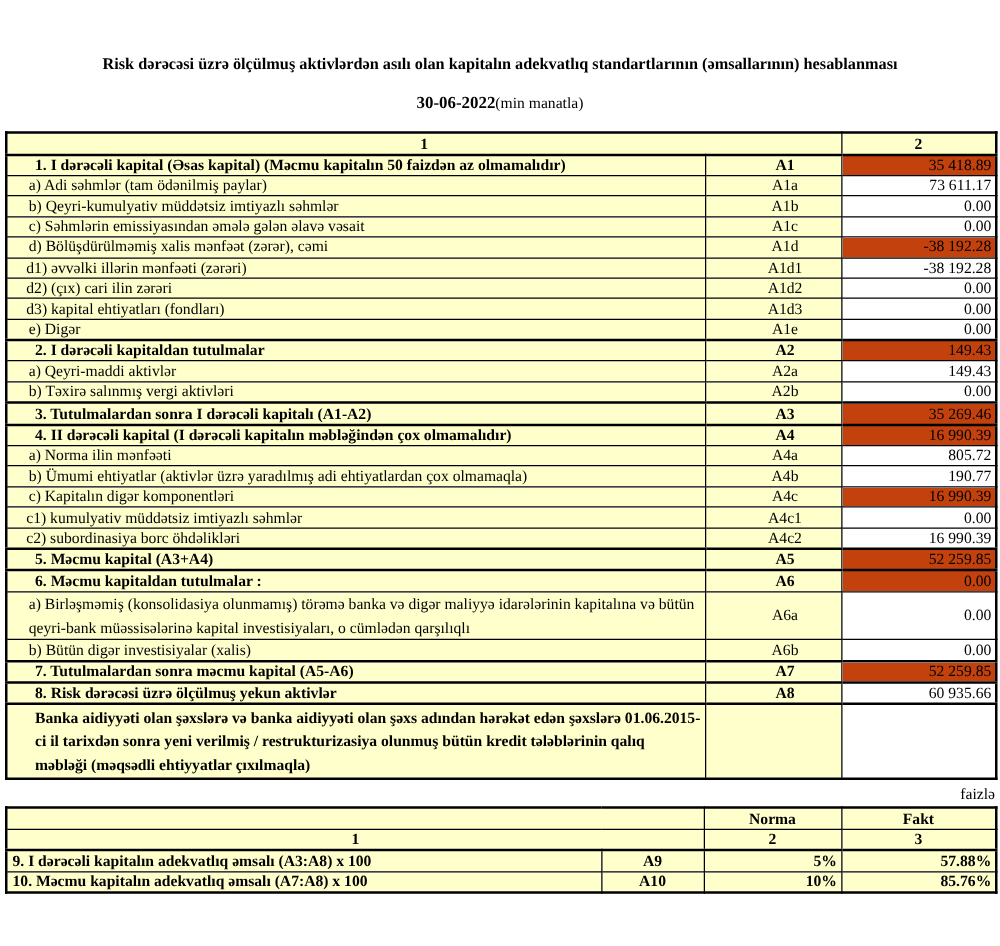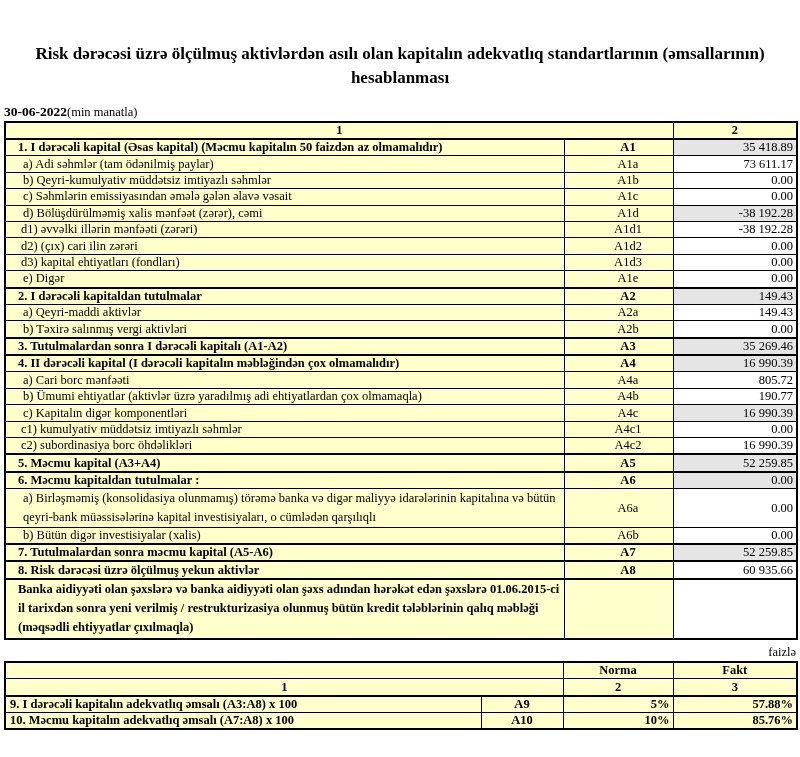--- a/index.html
+++ b/index.html
@@ -1,34 +1,34 @@
 <!DOCTYPE html>
 <html><head>
 <meta charset="utf-8">
 <style>
   html,body{margin:0;padding:0;background:#ffffff;color:#000;}
   body{width:800px;height:757px;font-family:"Liberation Serif","DejaVu Serif",serif;overflow:hidden;}
   .page{padding:0 4px;}
-  .title{font-weight:bold;font-size:17px;line-height:1.4;text-align:center;max-width:744px;margin:42px auto 0 auto;}
-  .subhead{display:flex;justify-content:flex-start;align-items:flex-end;margin-top:14px;margin-bottom:1px;}
+  .title{font-weight:bold;font-size:13px;line-height:1.4;text-align:center;max-width:744px;margin:42px auto 0 auto;}
+  .subhead{display:flex;justify-content:center;align-items:flex-end;margin-top:14px;margin-bottom:15px;}
   .date{font-weight:bold;font-size:13.5px;}
   .unit-note,.pct-note{font-size:12.5px;}
   .pct-line{text-align:right;margin:2px 0 1px 0;}
   table{border-collapse:collapse;table-layout:fixed;width:792px;border:2px solid #000;}
   td{border:1px solid #000;font-size:12.5px;padding:0 3px;height:15.4px;line-height:1.18;vertical-align:middle;overflow:hidden;}
   tr.hdr td{background:#FFFFCC;font-weight:bold;text-align:center;}
   tr.hdr2 td{border-bottom-width:2px;}
   td.lbl{background:#FFFFCC;text-align:left;}
   td.code{background:#FFFFCC;text-align:center;padding-left:22px;}
   td.val{text-align:right;}
-  td.vy{background:#e5e5e5;padding-left:19px;}
+  td.vy{background:#c2410c;padding-left:19px;}
   td.vw{background:#FFFFFF;}
   tr.bold td.lbl, tr.bold td.code{font-weight:bold;}
   tr.sec td{border-top-width:2px;}
-  td.ind0{padding-left:12px;}
+  td.ind0{padding-left:22px;}
   td.ind1{padding-left:17px;}
   td.ind2{padding-left:15px;}
   td.ml2{line-height:1.5;height:36px;}
   td.ml3{line-height:1.52;height:58px;}
   #ratio-table td{background:#FFFFCC;}
   #ratio-table td.rlbl{text-align:left;font-weight:bold;padding-left:4px;}
   #ratio-table td.rcode{text-align:center;font-weight:bold;}
   #ratio-table td.rval{text-align:right;font-weight:bold;}
   #ratio-table tr.first td{border-top-width:2px;}
 </style>
@@ -121,21 +121,21 @@
           <td class="lbl ind0">3. Tutulmalardan  sonra I dərəcəli kapitalı (A1-A2)</td>
           <td class="code">A3</td>
           <td class="val vy">35 269.46</td>
         </tr>
         <tr class="bold sec">
           <td class="lbl ind0">4. II dərəcəli  kapital (I dərəcəli  kapitalın  məbləğindən çox olmamalıdır)</td>
           <td class="code">A4</td>
           <td class="val vy">16 990.39</td>
         </tr>
         <tr>
-          <td class="lbl ind1">a) Cari borc mənfəəti</td>
+          <td class="lbl ind1">a) Norma ilin mənfəəti</td>
           <td class="code">A4a</td>
           <td class="val vw">805.72</td>
         </tr>
         <tr>
           <td class="lbl ind1">b) Ümumi ehtiyatlar (aktivlər üzrə yaradılmış adi ehtiyatlardan çox olmamaqla)</td>
           <td class="code">A4b</td>
           <td class="val vw">190.77</td>
         </tr>
         <tr>
           <td class="lbl ind1">c)  Kapitalın digər komponentləri</td>

